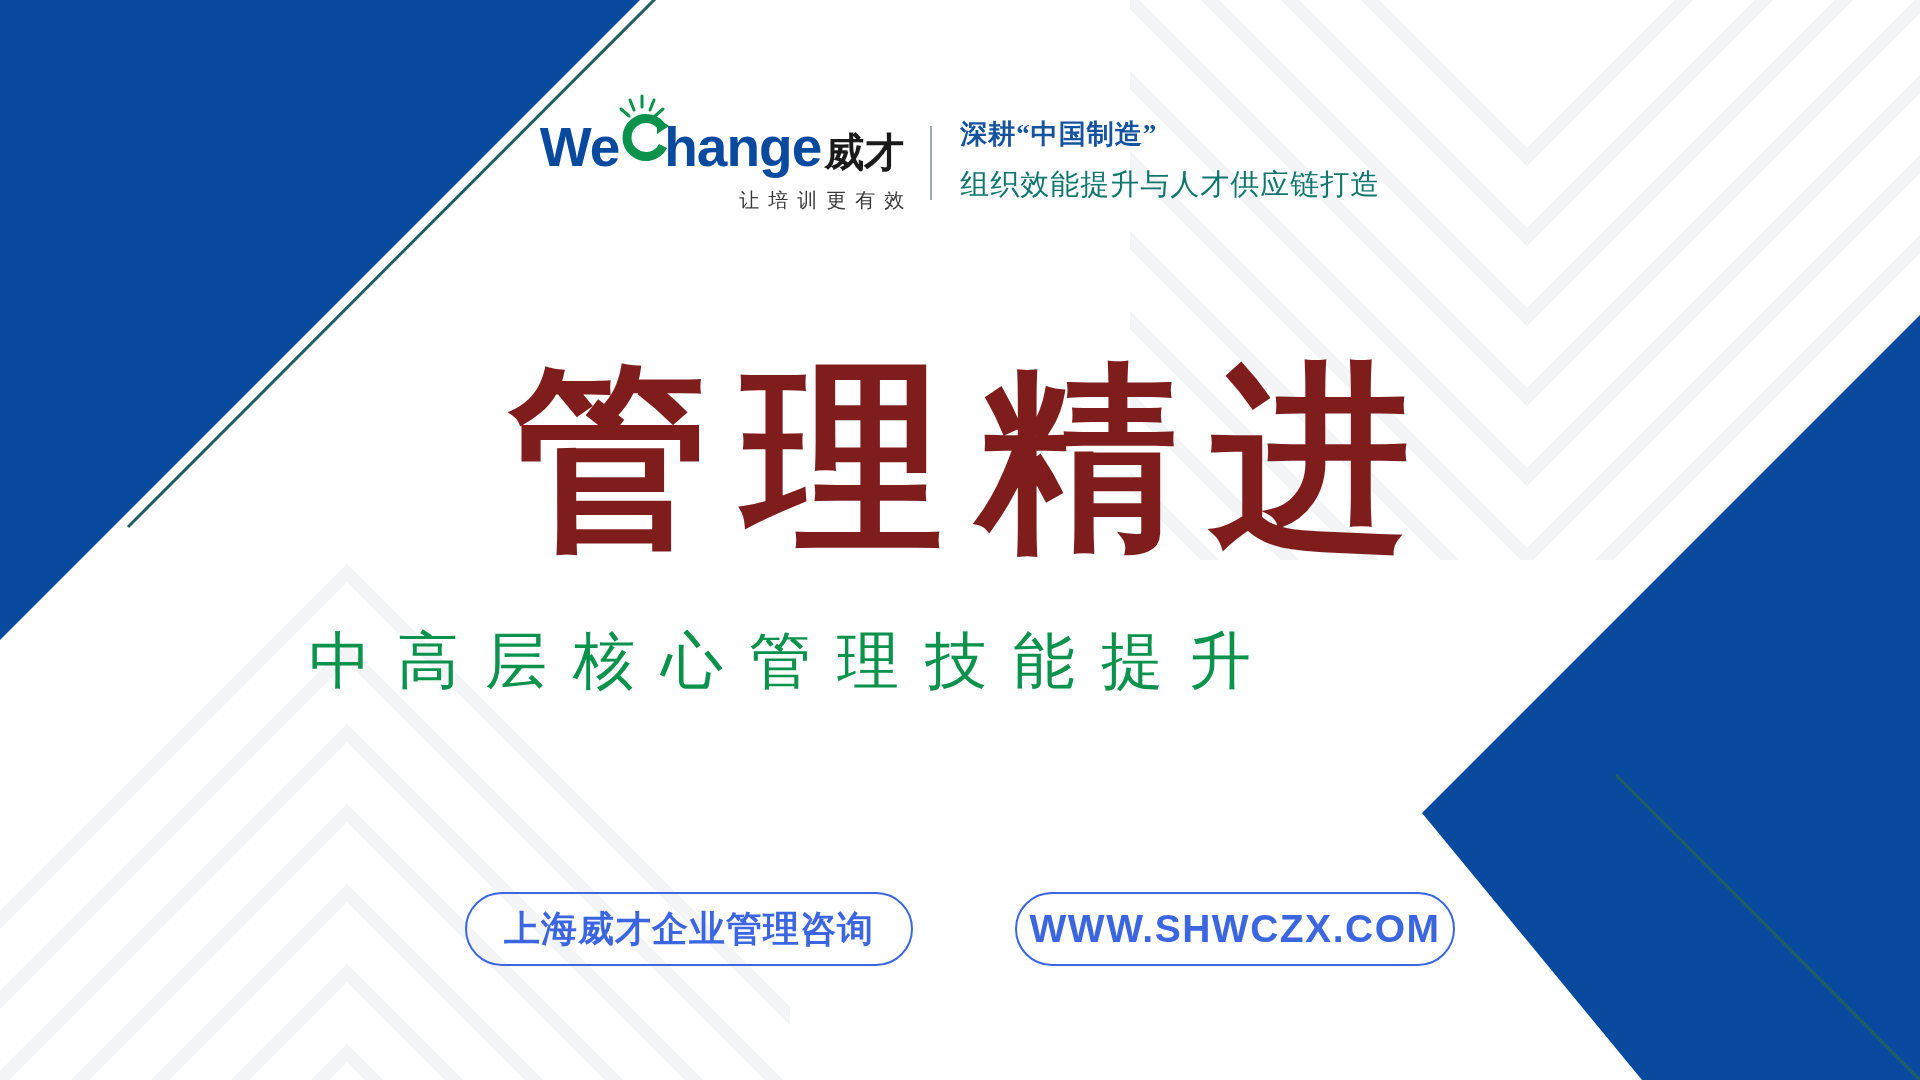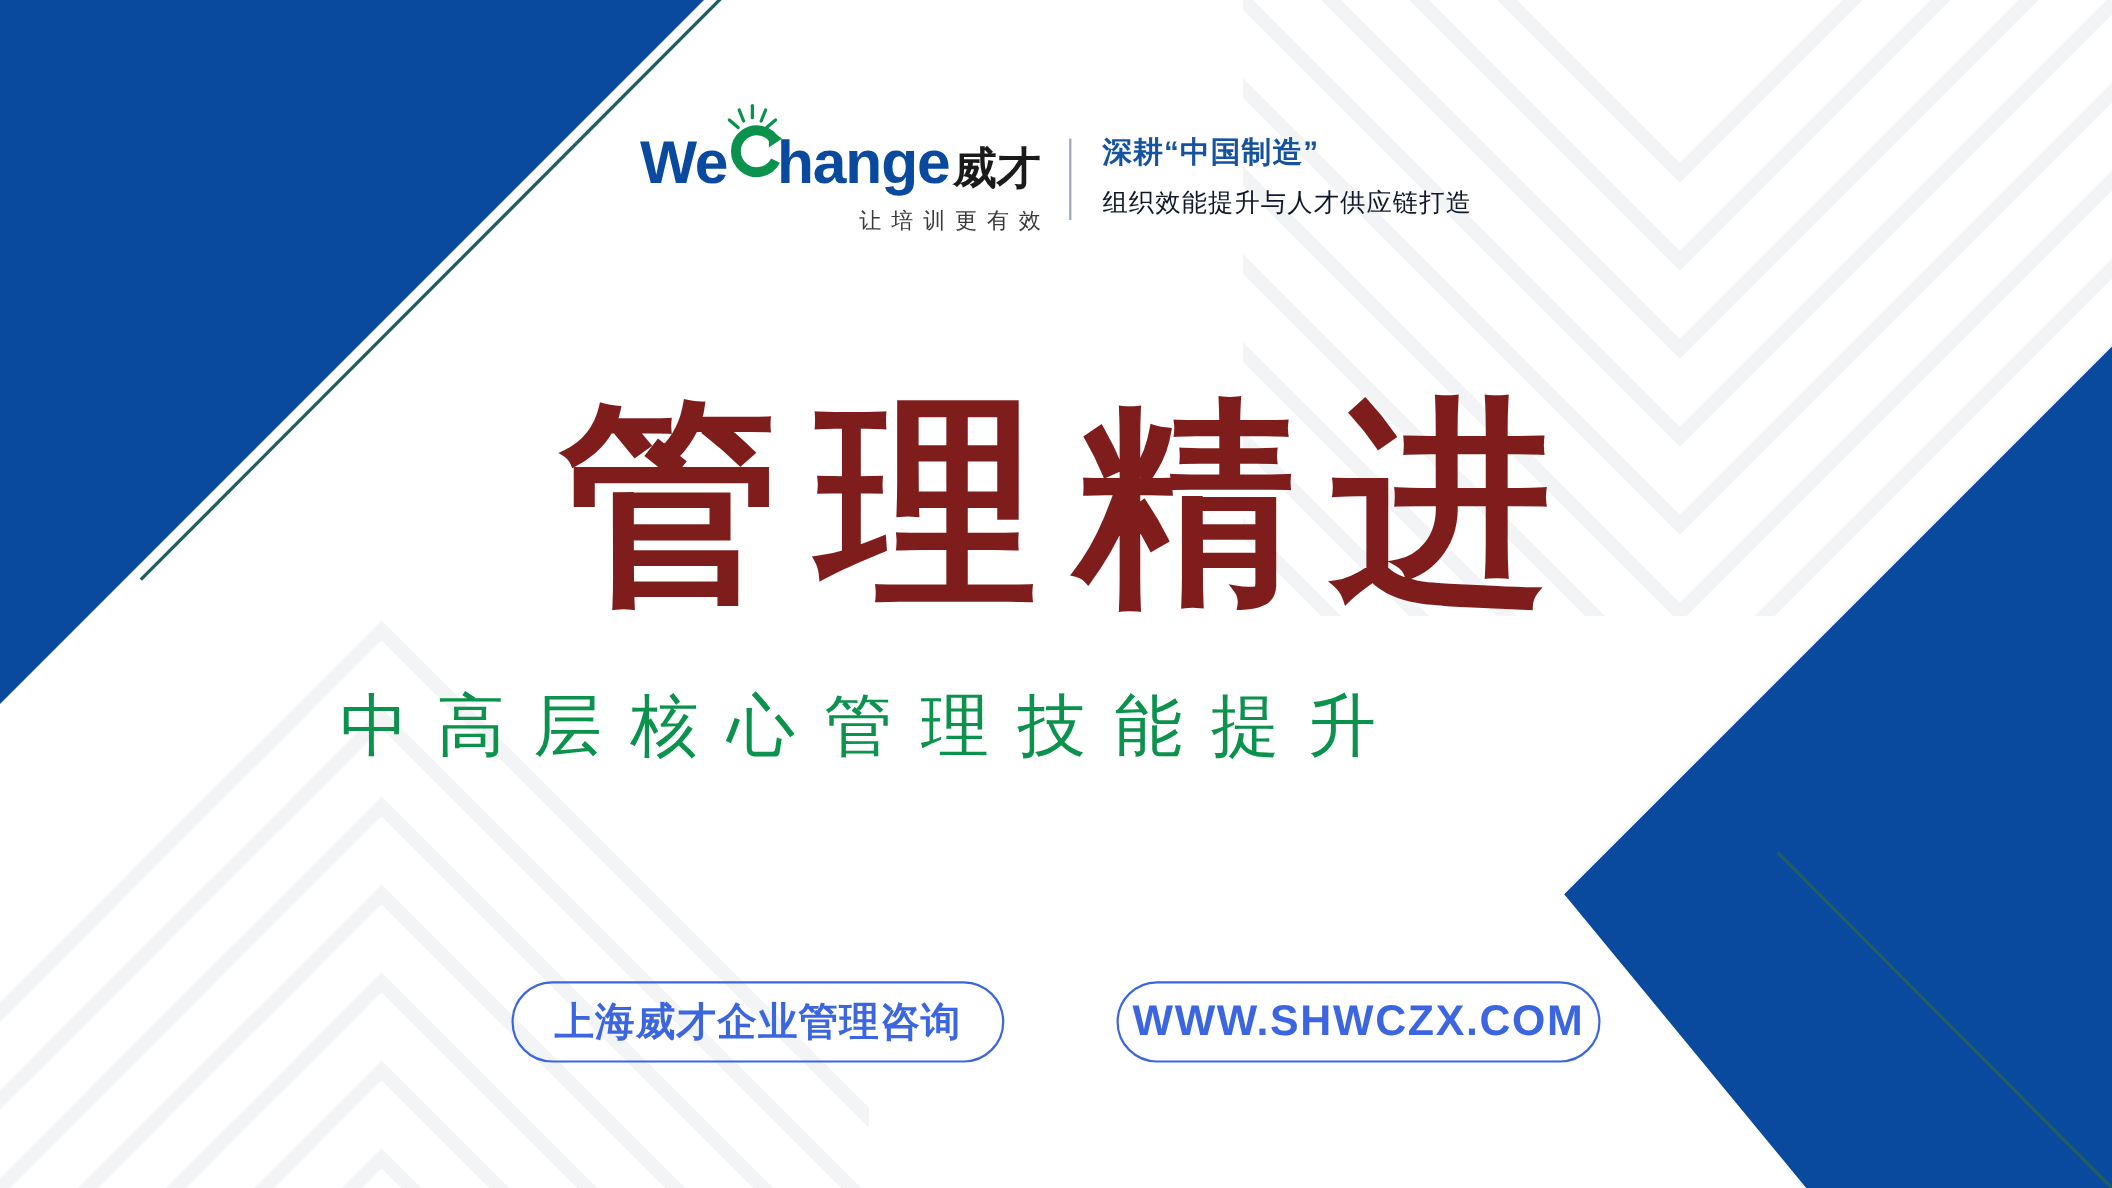--- a/index.html
+++ b/index.html
@@ -88,32 +88,33 @@
     width: 2px;
     height: 74px;
     background: #9aa7b4;
     margin-top: 4px;
   }
   .logo-right {
     display: flex;
     flex-direction: column;
     justify-content: center;
     padding-left: 28px;
+    font-family: Liberation Serif, serif;
   }
   .logo-slogan-1 {
     font-size: 27px;
     font-weight: bold;
     color: #15539F;
     letter-spacing: 1px;
     line-height: 1.25;
     white-space: nowrap;
   }
   .logo-slogan-2 {
-    font-size: 23px;
-    color: #0f172a;
+    font-size: 29px;
+    color: #0f766e;
     letter-spacing: 1px;
     line-height: 1.3;
     margin-top: 14px;
     white-space: nowrap;
   }
 
   
   .headline {
     position: absolute;
     left: 0;

